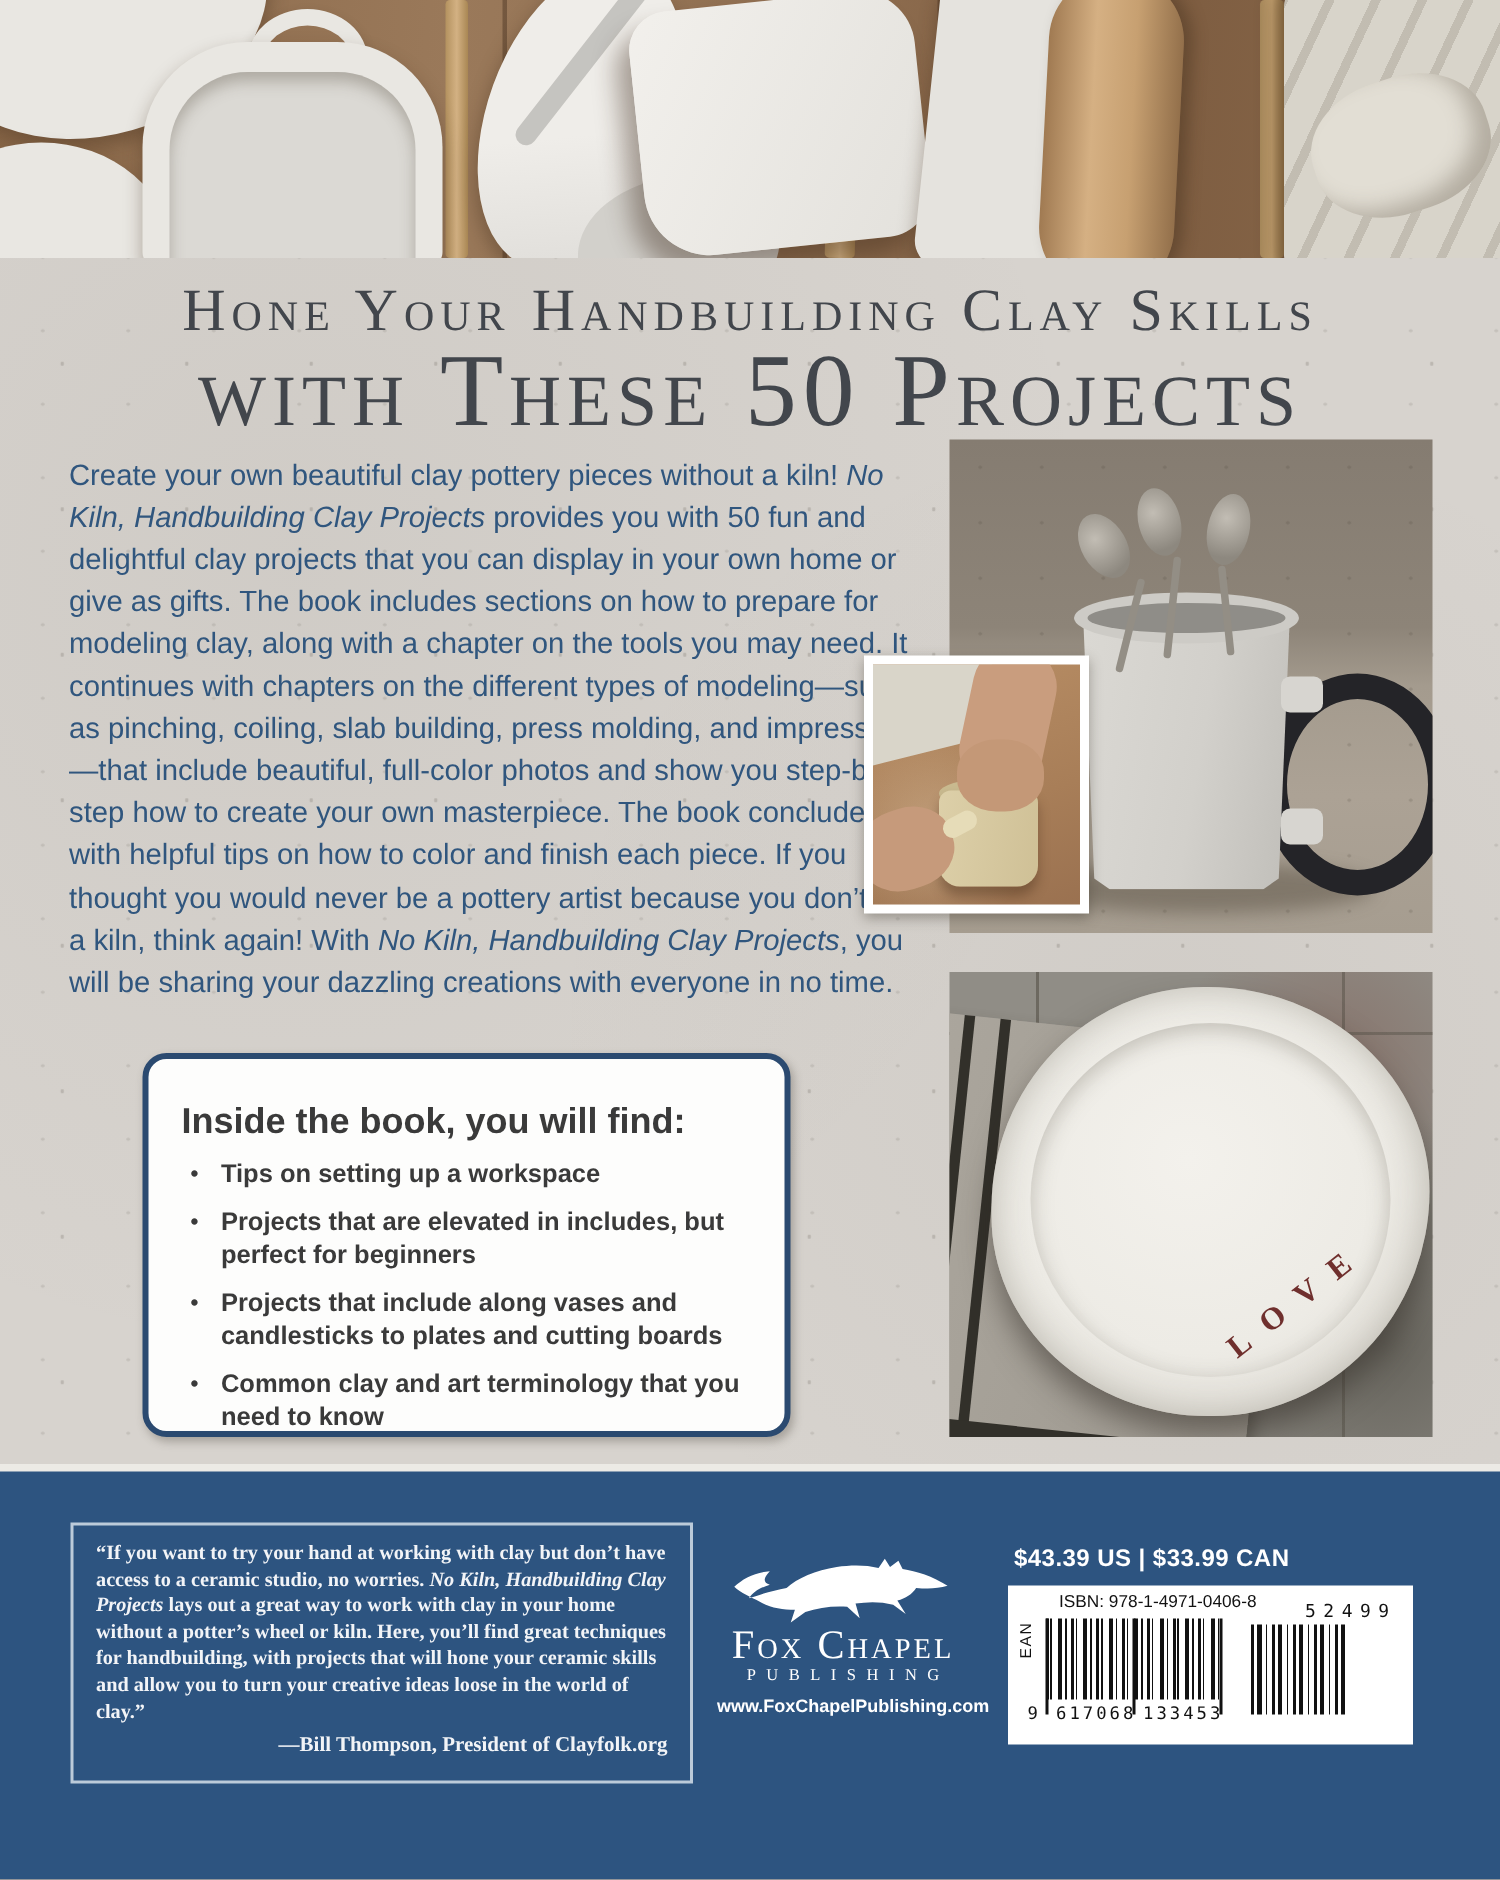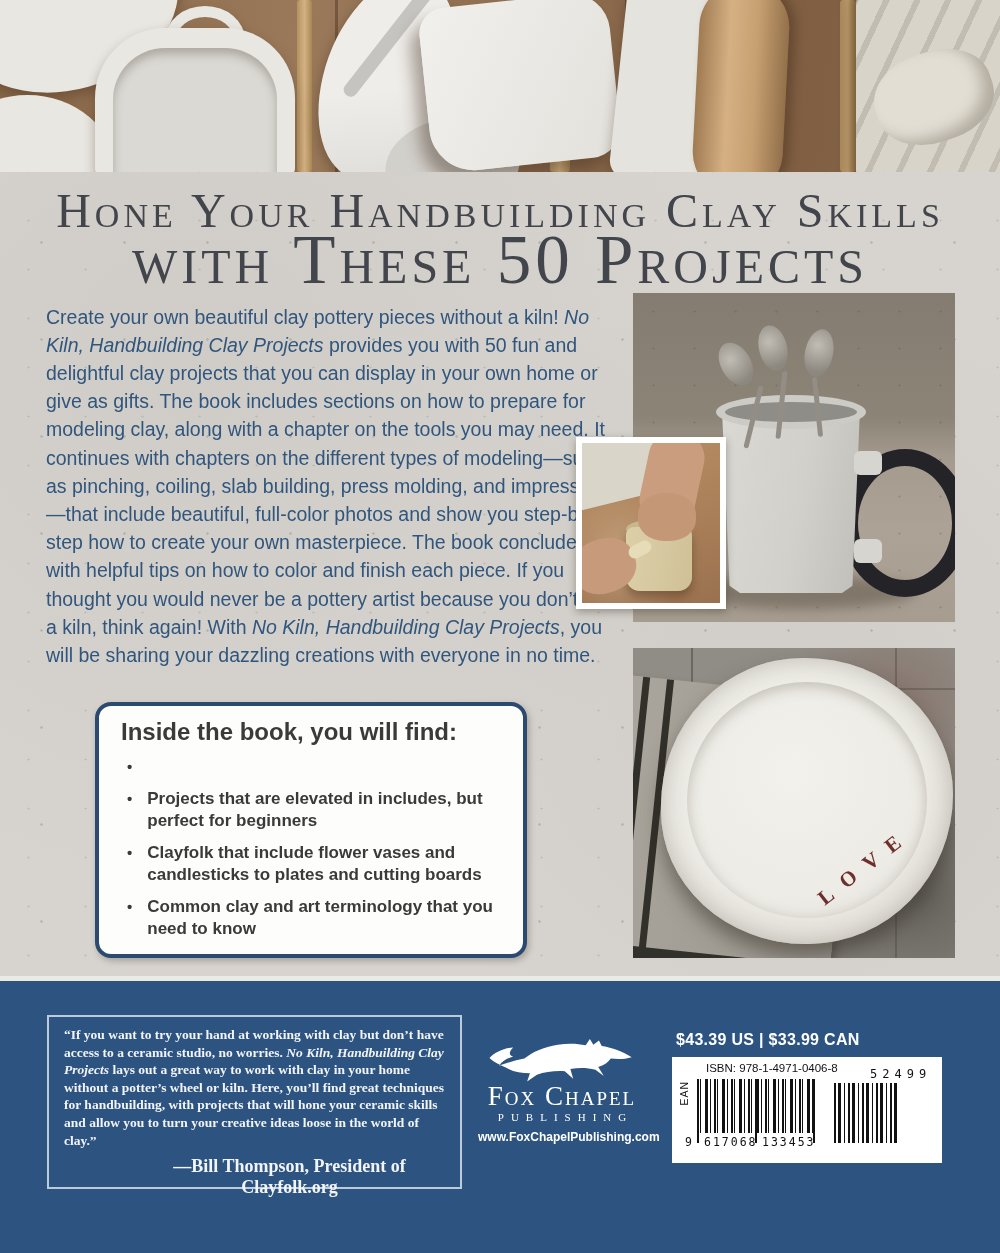--- a/index.html
+++ b/index.html
@@ -37,21 +37,21 @@
   .rslab{left:618px;top:-12px;width:112px;height:195px;border-radius:18px;transform:rotate(6deg);background:#e5e3de;}
   .pin{position:absolute;left:696px;top:-18px;width:90px;height:215px;border-radius:45px;transform:rotate(3deg);
     background:linear-gradient(90deg,#a07a52,#d5b083 35%,#c7a071 65%,#93704b);box-shadow:6px 0 10px rgba(55,36,20,.35);}
   .cloth{position:absolute;left:856px;top:-8px;width:160px;height:190px;border-radius:12px;background:#d8d4ca;
     background-image:repeating-linear-gradient(115deg,rgba(115,105,90,.22) 0 6px,transparent 6px 28px);box-shadow:-8px 0 12px rgba(55,36,20,.3);}
   .cloth:after{content:"";position:absolute;left:18px;top:60px;width:120px;height:90px;border-radius:45%;
     background:#e2ded4;box-shadow:inset -10px -8px 14px rgba(110,100,85,.4);transform:rotate(-18deg);}
   
   .title1,.title2{position:absolute;left:0;width:1000px;text-align:center;color:#42464c;
     font-family:"Liberation Serif",serif;font-variant:small-caps;font-weight:400;}
-  .title1{top:183px;font-size:48px;letter-spacing:4px;font-family:Liberation Serif, serif;}
+  .title1{top:183px;font-size:40px;letter-spacing:4px;font-family:Liberation Serif, serif;}
   .title2{top:221px;font-size:69px;letter-spacing:4px;}
   
   .desc{position:absolute;left:46px;top:283px;width:575px;font-size:19.5px;line-height:28.2px;color:#30567e;}
   .desc i{font-style:italic;}
   
   .photo{position:absolute;overflow:hidden;}
   .photo-mug{left:633px;top:293px;width:322px;height:329px;z-index:2;
     background:
       radial-gradient(rgba(70,62,52,.18) 1px, transparent 1.4px),
       linear-gradient(180deg,#857c71 0%,#8d8478 38%,#a49b8e 50%,#aca295 72%,#a69d90 100%);
@@ -102,31 +102,31 @@
     background:radial-gradient(circle at 45% 40%,#f3f1ec 0%,#edebe5 55%,#e2dfd8 80%,#d6d3cb 100%);
     box-shadow:0 12px 20px rgba(45,40,33,.5), inset 0 0 26px rgba(150,145,135,.55);}
   .plate-in{position:absolute;left:26px;top:24px;width:240px;height:236px;border-radius:50%;
     box-shadow:inset 0 4px 14px rgba(140,135,125,.45);}
   .love{position:absolute;left:148px;top:196px;transform:rotate(-38deg);
     font-family:"Liberation Serif",serif;font-weight:700;font-size:21px;letter-spacing:13px;color:#6f2f2d;}
   
   .info-box{position:absolute;left:95px;top:702px;width:432px;height:256px;background:#fdfdfc;
     border:4px solid #2b4a70;border-radius:16px;box-sizing:border-box;padding:12px 20px 10px 20px;z-index:3;
     box-shadow:2px 3px 6px rgba(80,75,65,.35);}
-  .info-head{font-size:24px;font-weight:700;color:#3a3a3a;margin:0 0 10px 2px;}
+  .info-head{font-size:24px;font-weight:700;color:#3a3a3a;margin:16px 0 10px 2px;}
   .info-list{list-style:none;margin:0;padding:0;}
   .info-list li{display:flex;gap:15px;margin:0 0 10px 8px;font-size:17px;font-weight:700;color:#3a3a3a;line-height:22px;}
   .info-list .dot{flex:0 0 auto;font-size:15px;line-height:22px;}
   
   .footer{position:absolute;left:0;top:976px;width:1000px;height:277px;background:#2d5480;border-top:5px solid #eceae5;box-sizing:border-box;}
   .quote-box{position:absolute;left:47px;top:34px;width:415px;height:174px;border:2px solid #bccbda;box-sizing:border-box;
     padding:9px 15px;color:#f2f4f7;font-family:"Liberation Serif",serif;font-weight:700;}
   .quote-text{margin:0;font-size:13.5px;line-height:17.6px;}
   .quote-text i{font-style:italic;}
-  .quote-attr{margin:7px 0 0 0;font-size:18px;text-align:center;padding-left:70px;}
+  .quote-attr{margin:7px 0 0 0;font-size:14px;text-align:right;padding-left:70px;}
   .publisher{position:absolute;left:478px;top:56px;width:168px;text-align:center;color:#fff;}
   .fox-svg{display:block;margin:0 auto;}
   .pub-name{font-family:"Liberation Serif",serif;font-variant:small-caps;font-size:27px;letter-spacing:2px;line-height:26px;}
   .pub-sub{font-family:"Liberation Serif",serif;font-size:11px;letter-spacing:7px;padding-left:7px;margin-top:2px;}
   .pub-url{font-size:12px;font-weight:700;margin-top:7px;}
   .price{position:absolute;left:676px;top:50px;color:#fff;font-size:16px;font-weight:700;letter-spacing:.3px;}
   .barcode-box{position:absolute;left:672px;top:76px;width:270px;height:106px;background:#fff;color:#111;}
   .isbn{position:absolute;left:34px;top:5px;font-size:11.5px;}
   .ean{position:absolute;left:6px;top:24px;font-size:10.5px;writing-mode:vertical-rl;transform:rotate(180deg);letter-spacing:1px;}
   .bars-main{position:absolute;left:25px;top:22px;width:118px;height:54px;
@@ -212,28 +212,29 @@
       <div class="plate-in"></div>
       <div class="love">LOVE</div>
     </div>
   </div>
 
   <div class="info-box">
     <h2 class="info-head">Inside the book, you will find:</h2>
     <ul class="info-list">
       <li>
           <span class="dot">•</span>
+          <span>Tips on setting up a workspace</span>
         </li>
       <li>
           <span class="dot">•</span>
           <span>Projects that are elevated in includes, but perfect for beginners</span>
         </li>
       <li>
           <span class="dot">•</span>
-          <span>Clayfolk that include flower vases and candlesticks to plates and cutting boards</span>
+          <span>Projects that include along vases and candlesticks to plates and cutting boards</span>
         </li>
       <li>
           <span class="dot">•</span>
           <span>Common clay and art terminology that you need to know</span>
         </li>
     </ul>
   </div>
 
   <div class="footer">
 

